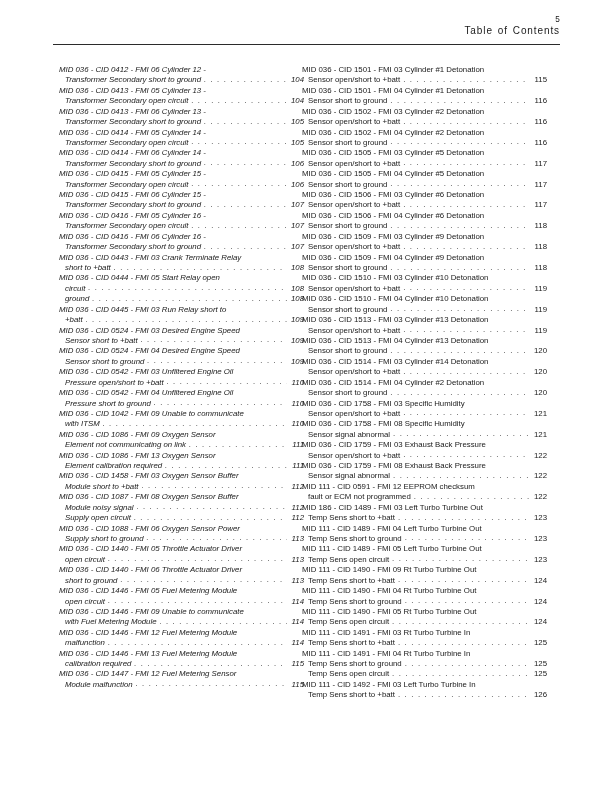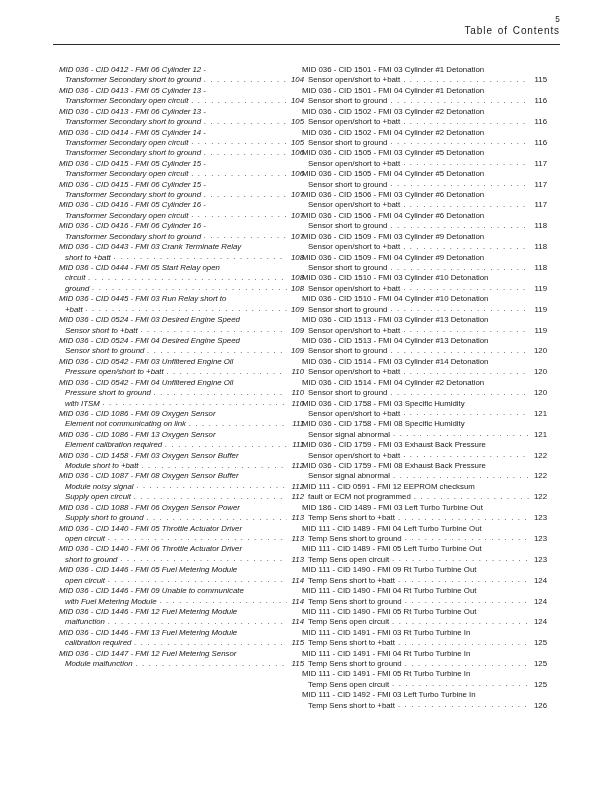--- a/index.html
+++ b/index.html
@@ -153,20 +153,21 @@
         </div>
         <div class="toc-entry">
           <div class="entry-line-1">MID 036 - CID 0414 - FMI 05 Cylinder 14 -</div>
           <div class="entry-line-2">
             <span class="entry-tail-text">Transformer Secondary open circuit</span>
             <span class="entry-leader">. . . . . . . . . . . . . . . . . . . . . . . . . . . . . . . . . . . . . . . . . . . . . . . . . . . . . . . . . . . . </span>
             <span class="entry-page">105</span>
           </div>
         </div>
         <div class="toc-entry">
+          <div class="entry-line-1">MID 036 - CID 0414 - FMI 06 Cylinder 14 -</div>
           <div class="entry-line-2">
             <span class="entry-tail-text">Transformer Secondary short to ground</span>
             <span class="entry-leader">. . . . . . . . . . . . . . . . . . . . . . . . . . . . . . . . . . . . . . . . . . . . . . . . . . . . . . . . . . . . </span>
             <span class="entry-page">106</span>
           </div>
         </div>
         <div class="toc-entry">
           <div class="entry-line-1">MID 036 - CID 0415 - FMI 05 Cylinder 15 -</div>
           <div class="entry-line-2">
             <span class="entry-tail-text">Transformer Secondary open circuit</span>
@@ -255,20 +256,21 @@
         </div>
         <div class="toc-entry">
           <div class="entry-line-1">MID 036 - CID 0542 - FMI 04 Unfiltered Engine Oil</div>
           <div class="entry-line-2">
             <span class="entry-tail-text">Pressure short to ground</span>
             <span class="entry-leader">. . . . . . . . . . . . . . . . . . . . . . . . . . . . . . . . . . . . . . . . . . . . . . . . . . . . . . . . . . . . </span>
             <span class="entry-page">110</span>
           </div>
         </div>
         <div class="toc-entry">
+          <div class="entry-line-1">MID 036 - CID 1042 - FMI 09 Unable to communicate</div>
           <div class="entry-line-2">
             <span class="entry-tail-text">with ITSM</span>
             <span class="entry-leader">. . . . . . . . . . . . . . . . . . . . . . . . . . . . . . . . . . . . . . . . . . . . . . . . . . . . . . . . . . . . </span>
             <span class="entry-page">110</span>
           </div>
         </div>
         <div class="toc-entry">
           <div class="entry-line-1">MID 036 - CID 1086 - FMI 09 Oxygen Sensor</div>
           <div class="entry-line-2">
             <span class="entry-tail-text">Element not communicating on link</span>
@@ -599,21 +601,20 @@
         </div>
         <div class="toc-entry">
           <div class="entry-line-1">MID 111 - CID 1491 - FMI 04 Rt Turbo Turbine In</div>
           <div class="entry-line-2">
             <span class="entry-tail-text">Temp Sens short to ground</span>
             <span class="entry-leader">. . . . . . . . . . . . . . . . . . . . . . . . . . . . . . . . . . . . . . . . . . . . . . . . . . . . . . . . . . . . </span>
             <span class="entry-page">125</span>
           </div>
         </div>
         <div class="toc-entry">
-          <div class="entry-line-1">MID 111 - CID 1491 - FMI 05 Rt Turbo Turbine In</div>
           <div class="entry-line-2">
             <span class="entry-tail-text">Temp Sens open circuit</span>
             <span class="entry-leader">. . . . . . . . . . . . . . . . . . . . . . . . . . . . . . . . . . . . . . . . . . . . . . . . . . . . . . . . . . . . </span>
             <span class="entry-page">125</span>
           </div>
         </div>
         <div class="toc-entry">
           <div class="entry-line-1">MID 111 - CID 1492 - FMI 03 Left Turbo Turbine In</div>
           <div class="entry-line-2">
             <span class="entry-tail-text">Temp Sens short to +batt</span>

